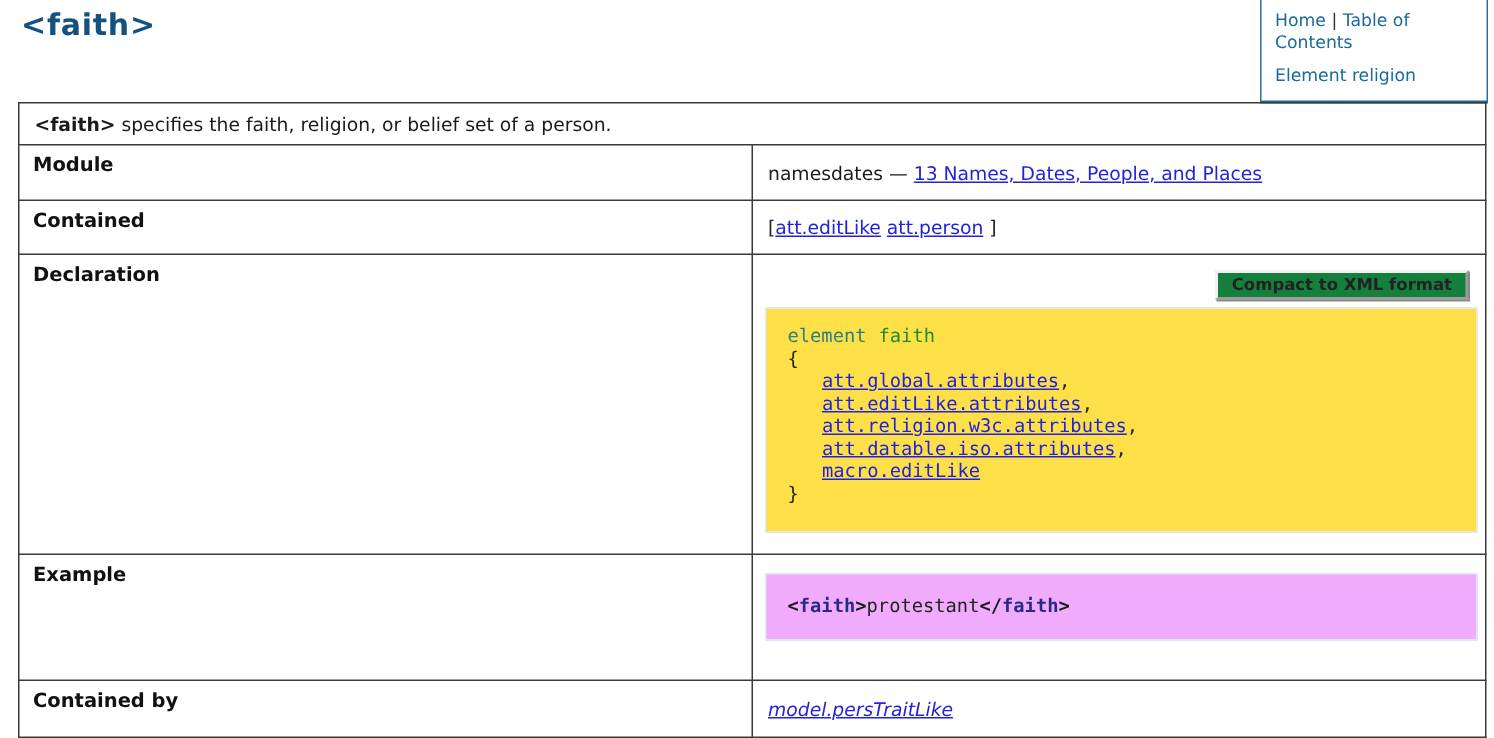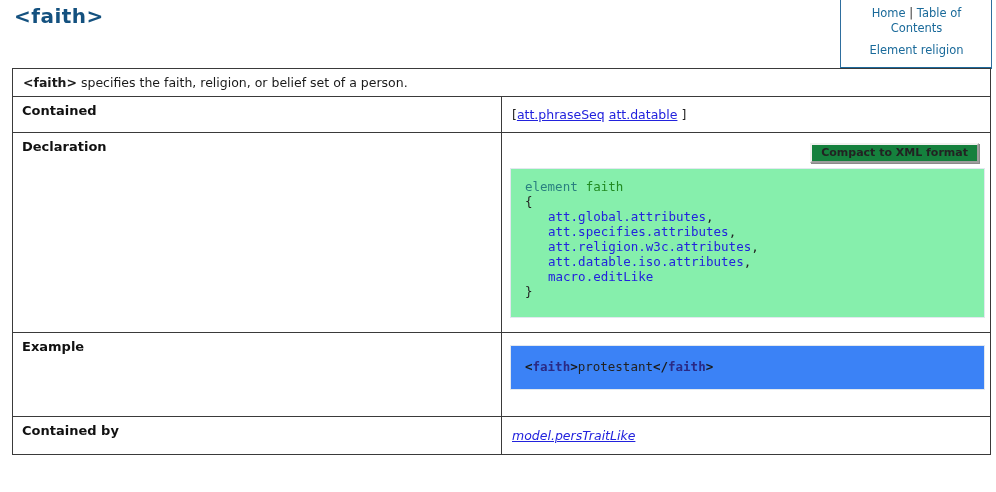--- a/index.html
+++ b/index.html
@@ -17,21 +17,21 @@
     position: absolute; top: 4px; left: 14px;
     margin: 0; font-size: 20px; font-weight: bold;
     color: #14517f; letter-spacing: 0.5px;
   }
   .nav-box {
     position: absolute; top: 0; right: 4px; width: 152px;
     padding: 6px 8px 8px 9px;
     border-left: 1px solid #2e6e9e;
     border-right: 1px solid #2e6e9e;
     border-bottom: 2px solid #1d6a9c;
-    font-size: 11.5px; line-height: 1.32; color: #333; text-align: center;
+    font-size: 11.5px; line-height: 1.32; color: #333;
   }
   .nav-box a { color: #1a6a9a; text-decoration: none; cursor: pointer; }
   .nav-sep { color: #333; }
   .nav-row2 { margin-top: 7px; }
 
   
   .spec-table {
     position: absolute; top: 68px; left: 12px;
     width: 979px; border-collapse: collapse; table-layout: fixed;
   }
@@ -54,36 +54,36 @@
   .decl-toolbar { text-align: right; margin: 0 6px 2px 0; }
   .xml-button {
     font-family: "DejaVu Sans", "Liberation Sans", sans-serif;
     font-size: 11px; font-weight: bold; color: #222;
     background: #15803d;
     border: 2px outset #f2f1ef;
     box-shadow: 1px 1px 0 #8a8a8a;
     padding: 1px 9px 2px; cursor: pointer;
   }
   .code-block {
-    margin-top: 5px; background: #86efac; border: 1px solid #e2e8ef;
+    margin-top: 5px; background: #fde047; border: 1px solid #e2e8ef;
     padding: 10px 12px 18px 14px;
     font-family: "DejaVu Sans Mono", "Liberation Mono", monospace;
     font-size: 12.5px; line-height: 15px; color: #222;
   }
   .code-line { white-space: pre; min-height: 15px; }
   .code-member { padding-left: 23px; }
   .kw { color: #2a8080; }
   .el-green { color: #228b22; margin-left: 8px; }
-  .code-block a { color: #2222dd; cursor: pointer; }
+  .code-block a { color: #2222dd; text-decoration: underline; cursor: pointer; }
   .punct { color: #222; }
 
   
   td.example-cell { vertical-align: top; padding: 12px 5px 20px 8px; height: 84px; }
   .example-block {
-    background: #3b82f6; border: 1px solid #e2e8ef;
+    background: #f0abfc; border: 1px solid #e2e8ef;
     padding: 13px 12px 14px 14px;
     font-family: "DejaVu Sans Mono", "Liberation Mono", monospace;
     font-size: 12.5px; line-height: 16px; color: #222;
   }
   .tag-punct { font-weight: bold; color: #1a1a1a; }
   .tag-name { font-weight: bold; color: #2a2a85; }
 
   
   .contained-link { font-style: italic; }
 </style>
@@ -96,37 +96,41 @@
   <div><a>Home</a> <span class="nav-sep">|</span> <a>Table of Contents</a></div>
   <div class="nav-row2"><a>Element religion</a></div>
 </div>
 
 <table class="spec-table">
   <tbody>
       <tr>
     <td class="desc-cell" colspan="2"><span class="desc-tag">&lt;faith&gt;</span><span> specifies the faith, religion, or belief set of a person.</span></td>
   </tr>
 
+  <tr class="r-module">
+    <th class="row-label">Module</th>
+    <td class="row-value"><span>namesdates</span> <span>—</span> <a class="blue-link">13 Names, Dates, People, and Places</a></td>
+  </tr>
 
   <tr class="r-attrs">
     <th class="row-label">Contained</th>
-    <td class="row-value"><span class="punct">[</span><a class="blue-link">att.phraseSeq</a> <a class="blue-link">att.datable</a> <span class="punct">]</span></td>
+    <td class="row-value"><span class="punct">[</span><a class="blue-link">att.editLike</a> <a class="blue-link">att.person</a> <span class="punct">]</span></td>
   </tr>
 
   <tr>
     <th class="row-label">Declaration</th>
     <td class="decl-cell">
       <div class="decl-toolbar">
         <button class="xml-button">Compact to XML format</button>
       </div>
       <div class="code-block">
         <div class="code-line"><span class="kw">element</span><span class="el-green">faith</span></div>
         <div class="code-line"><span class="punct">{</span></div>
         <div class="code-line code-member"><a>att.global.attributes</a><span class="punct">,</span></div>
-        <div class="code-line code-member"><a>att.specifies.attributes</a><span class="punct">,</span></div>
+        <div class="code-line code-member"><a>att.editLike.attributes</a><span class="punct">,</span></div>
         <div class="code-line code-member"><a>att.religion.w3c.attributes</a><span class="punct">,</span></div>
         <div class="code-line code-member"><a>att.datable.iso.attributes</a><span class="punct">,</span></div>
         <div class="code-line code-member"><a>macro.editLike</a></div>
         <div class="code-line"><span class="punct">}</span></div>
       </div>
     </td>
   </tr>
 
   <tr>
     <th class="row-label">Example</th>

